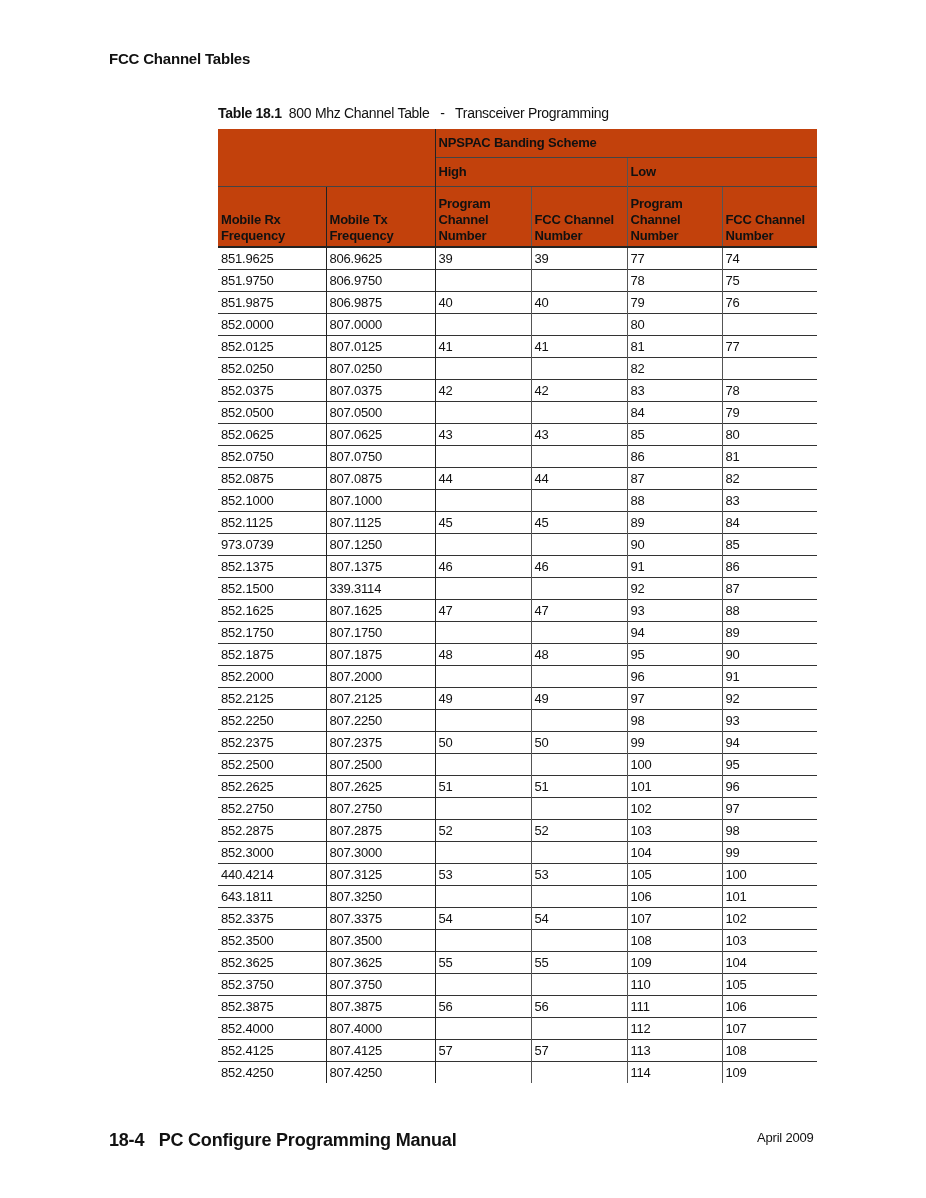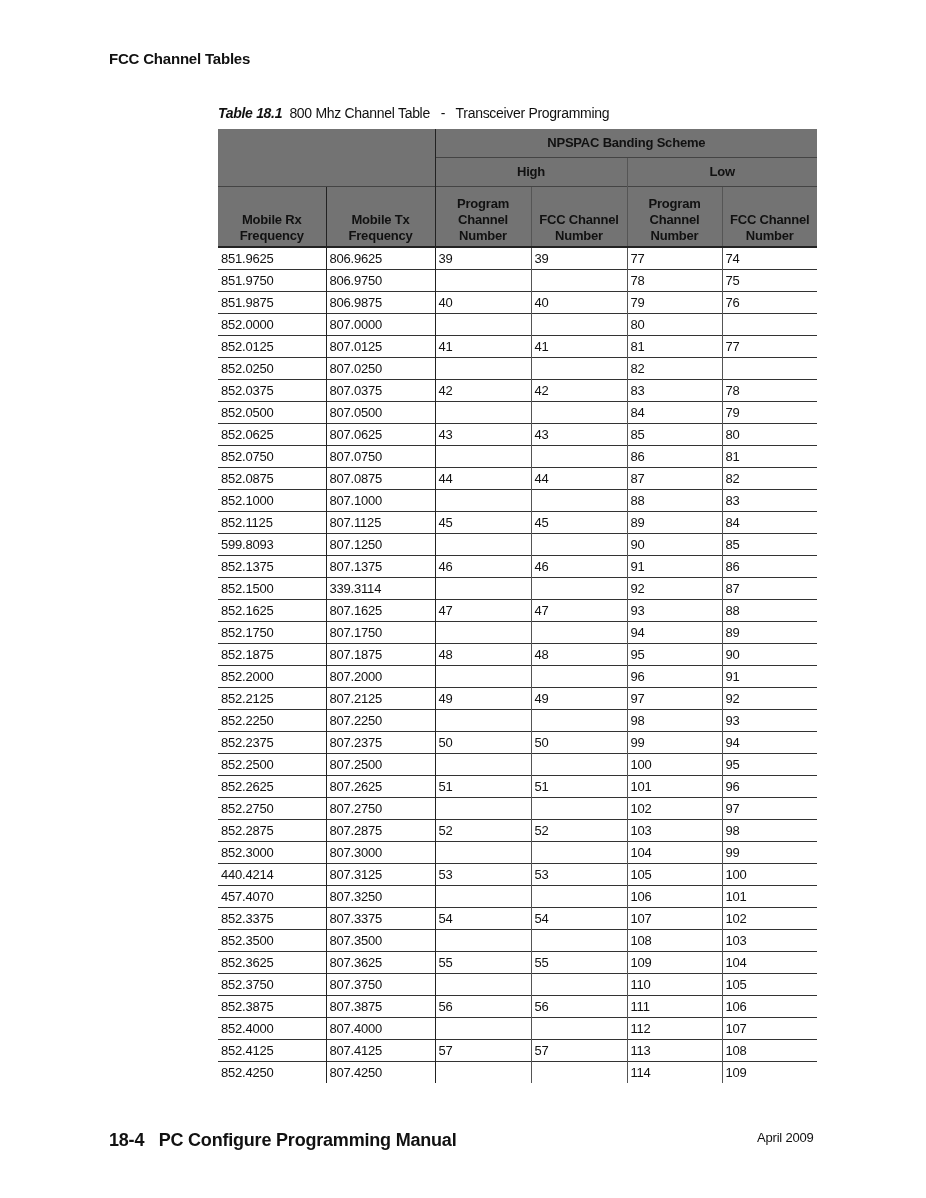--- a/index.html
+++ b/index.html
@@ -1,21 +1,21 @@
 <!DOCTYPE html>
 <html><head>
 <meta charset="utf-8">
 <style>
   html, body { margin:0; padding:0; background:#ffffff; }
   body { width:926px; height:1198px; position:relative; font-family:"Liberation Sans", sans-serif; color:#111; }
   .running-header { position:absolute; left:109px; top:50px; font-size:15px; font-weight:bold; letter-spacing:-0.2px; }
   .caption { position:absolute; left:218px; top:105px; font-size:14px; letter-spacing:-0.3px; white-space:pre; }
-  .caption b { font-weight:bold;font-style:italic; }
+  .caption b { font-weight:bold; }
   table.ch { position:absolute; left:218px; top:129px; width:599px; border-collapse:collapse; font-size:13px; table-layout:fixed; }
-  table.ch th { background:#737373; font-weight:bold; text-align:center; vertical-align:bottom; padding:2px 3px; line-height:16px; letter-spacing:-0.2px; }
+  table.ch th { background:#c2410c; font-weight:bold; text-align:left; vertical-align:bottom; padding:2px 3px; line-height:16px; letter-spacing:-0.2px; }
   table.ch td { padding:0 3px; height:21px; line-height:21px; border-top:1px solid #333; letter-spacing:-0.2px; }
   .vl { border-left:1.5px solid #222; }
   .vlt { border-left:1px solid #555; }
   tr.h1 th { height:24px; vertical-align:middle; }
   tr.h2 th { height:24px; vertical-align:middle; border-top:1px solid #444; }
   tr.h3 th { height:55px; border-top:1px solid #444; }
   tbody tr:first-child td { border-top:2px solid #222; }
   .footer-left { position:absolute; left:109px; top:1130px; font-size:18px; font-weight:bold; letter-spacing:-0.2px; white-space:pre; }
   .footer-right { position:absolute; left:757px; top:1130px; font-size:13px; font-weight:normal; letter-spacing:-0.2px; }
 </style>
@@ -152,21 +152,21 @@
       </tr>
       <tr>
         <td>852.1125</td>
         <td class="vl">807.1125</td>
         <td class="vl">45</td>
         <td class="vlt">45</td>
         <td class="vlt">89</td>
         <td class="vlt">84</td>
       </tr>
       <tr>
-        <td>599.8093</td>
+        <td>973.0739</td>
         <td class="vl">807.1250</td>
         <td class="vl"></td>
         <td class="vlt"></td>
         <td class="vlt">90</td>
         <td class="vlt">85</td>
       </tr>
       <tr>
         <td>852.1375</td>
         <td class="vl">807.1375</td>
         <td class="vl">46</td>
@@ -280,21 +280,21 @@
       </tr>
       <tr>
         <td>440.4214</td>
         <td class="vl">807.3125</td>
         <td class="vl">53</td>
         <td class="vlt">53</td>
         <td class="vlt">105</td>
         <td class="vlt">100</td>
       </tr>
       <tr>
-        <td>457.4070</td>
+        <td>643.1811</td>
         <td class="vl">807.3250</td>
         <td class="vl"></td>
         <td class="vlt"></td>
         <td class="vlt">106</td>
         <td class="vlt">101</td>
       </tr>
       <tr>
         <td>852.3375</td>
         <td class="vl">807.3375</td>
         <td class="vl">54</td>

